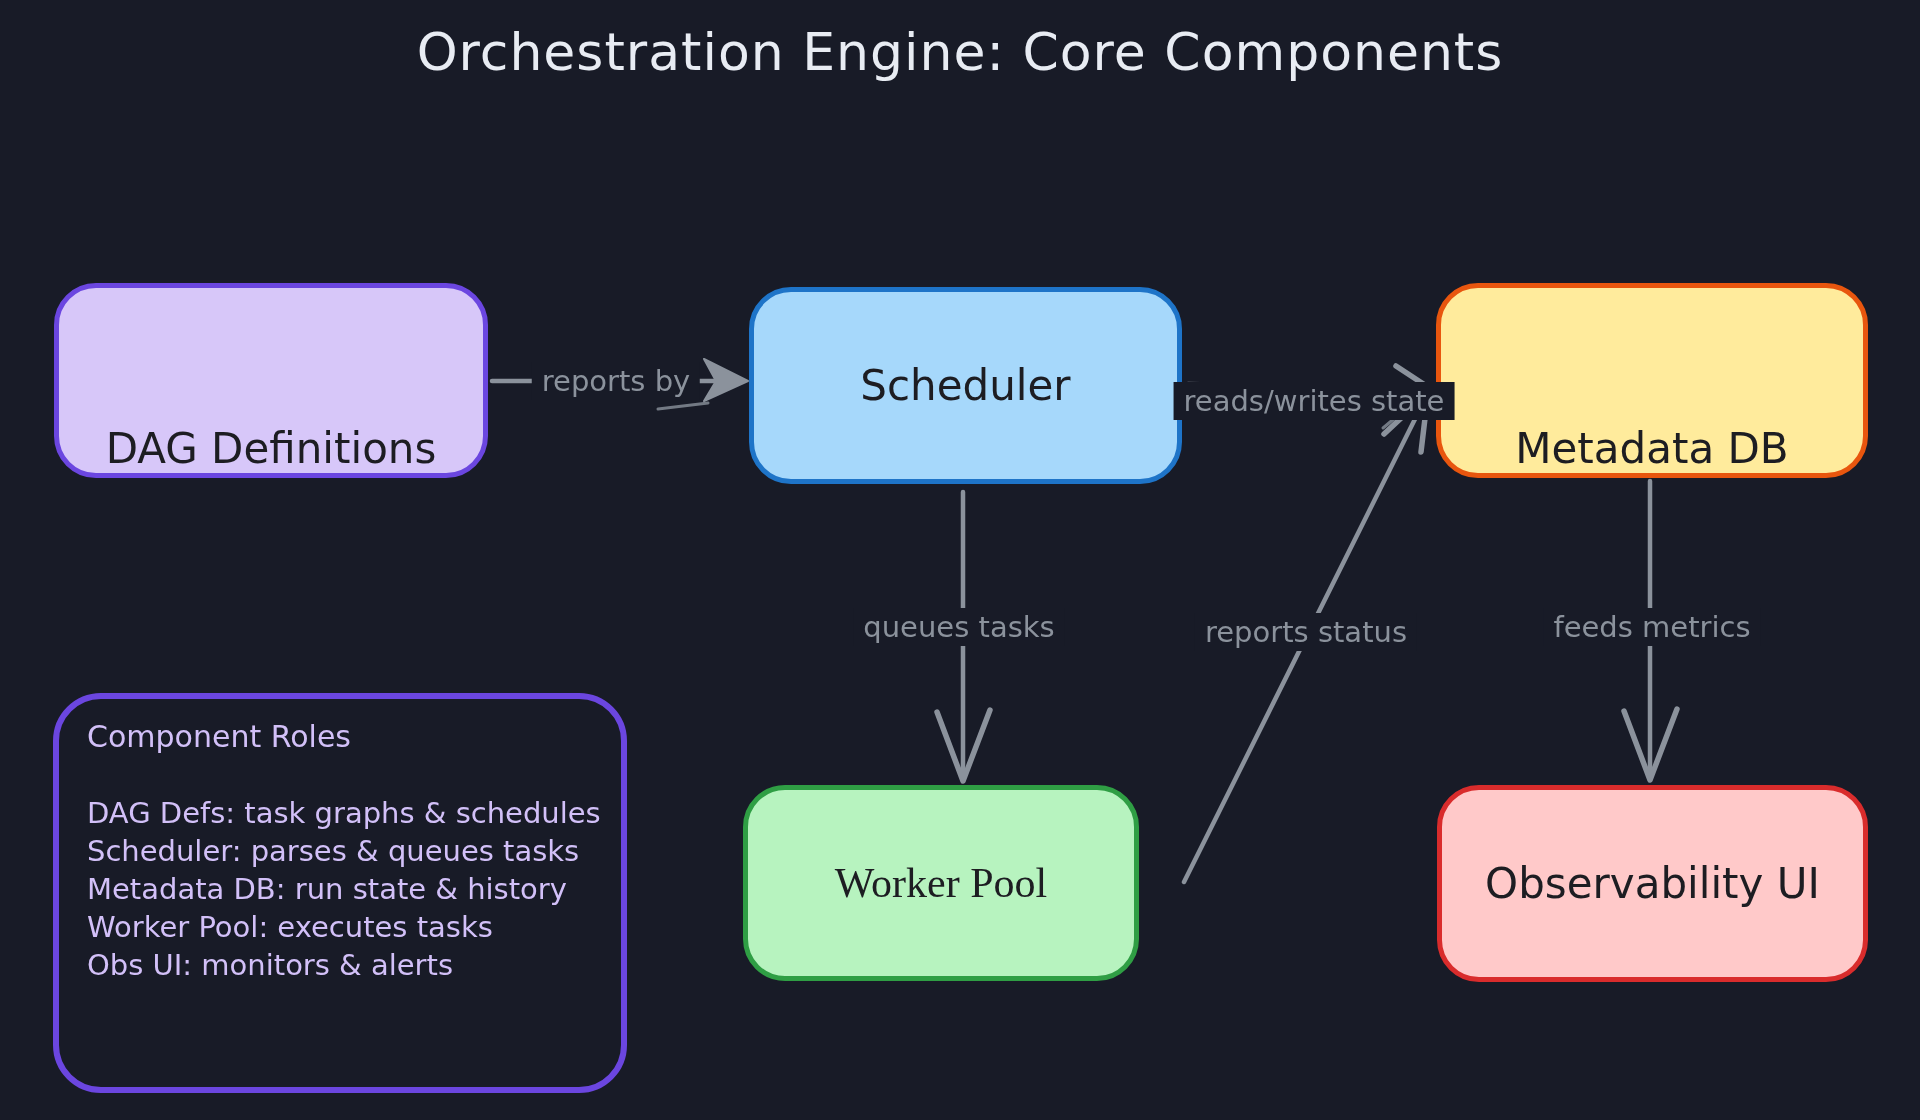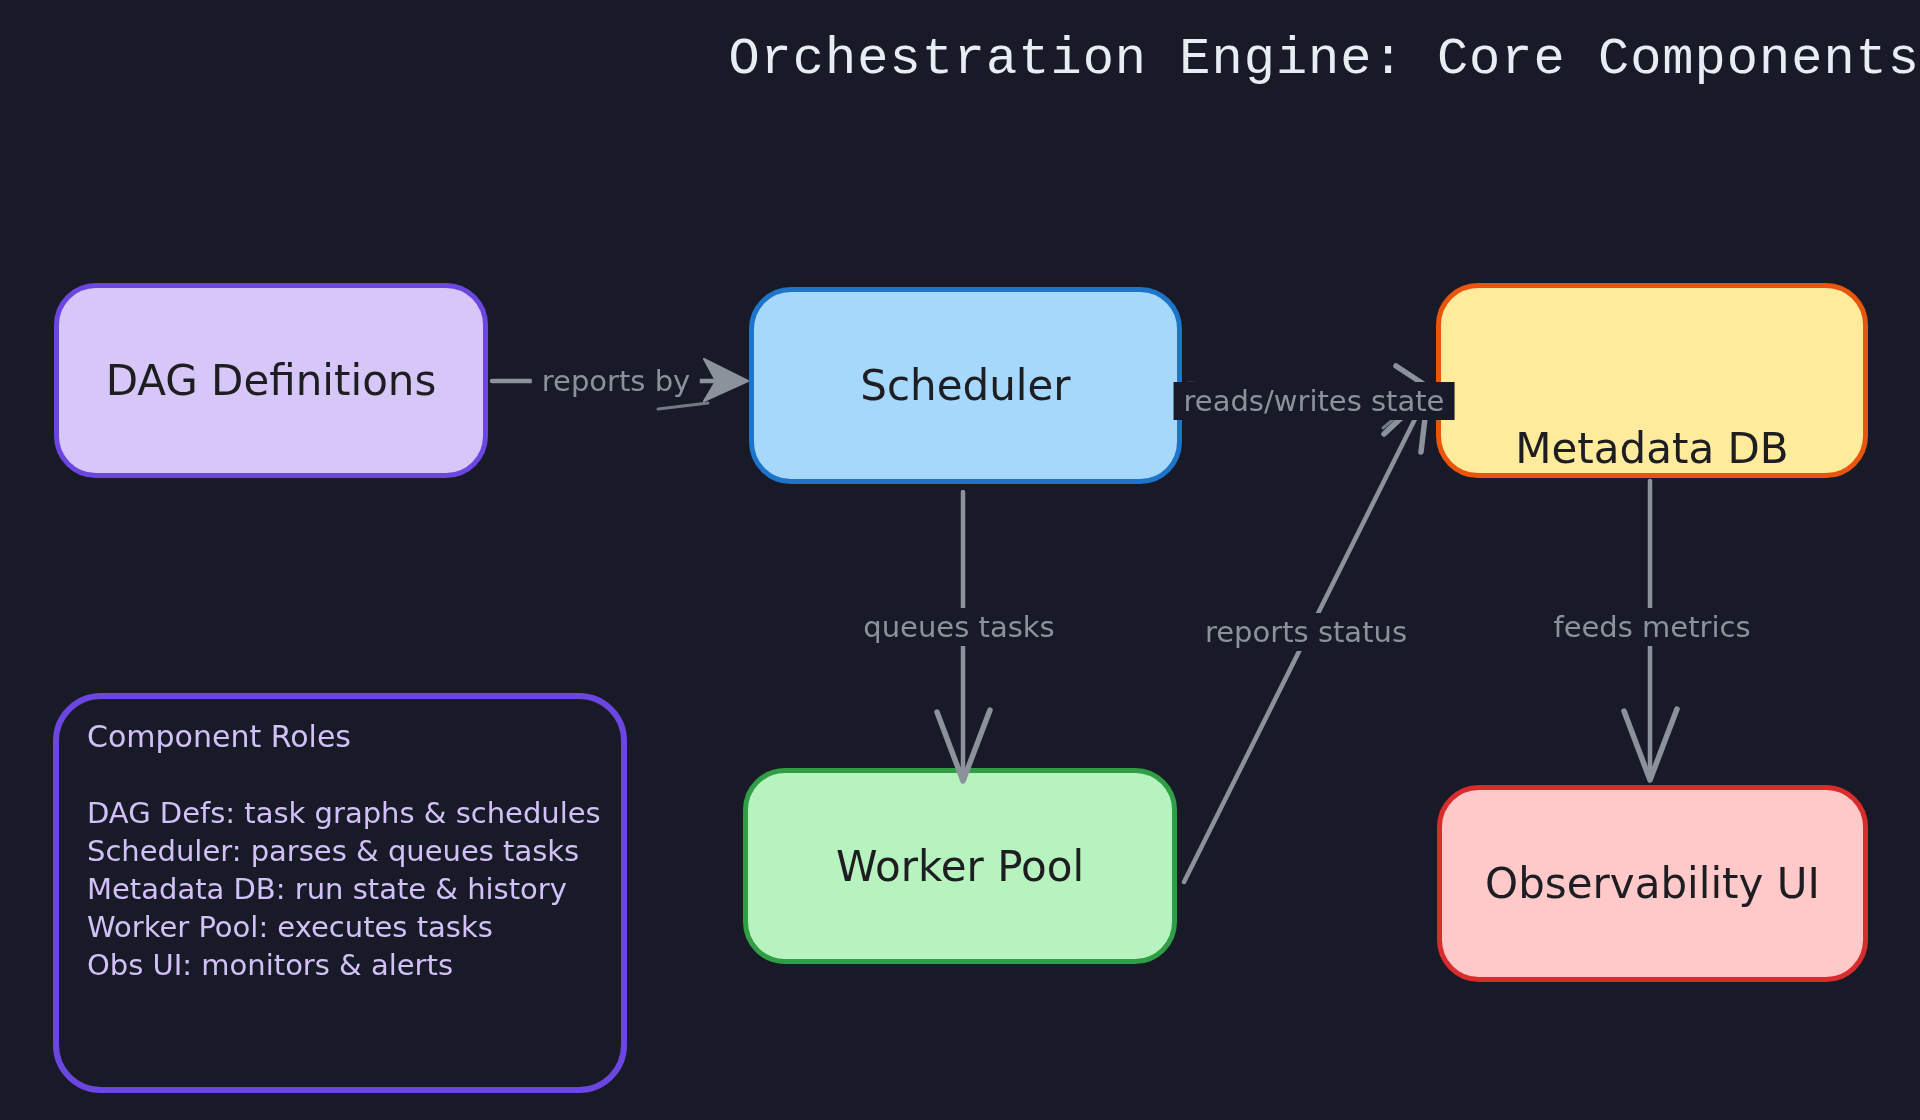--- a/index.html
+++ b/index.html
@@ -13,26 +13,25 @@
   *{margin:0;padding:0;box-sizing:border-box;}
   html,body{width:1920px;height:1120px;overflow:hidden;}
   body{
     background:var(--bg);
     font-family:"DejaVu Sans","Liberation Sans",sans-serif;
     position:relative;
   }
   .canvas{position:absolute;inset:0;width:1920px;height:1120px;}
 
   .title{
-    position:absolute;top:30px;left:0;width:1920px;
-    text-align:right;
+    position:absolute;top:22px;left:0;width:1920px;
+    text-align:center;
     font-size:52px;letter-spacing:1px;
     color:var(--title);
     z-index:4;
-    font-family:Liberation Mono, monospace;
   }
 
   .edges{
     position:absolute;left:0;top:0;width:1920px;height:1120px;
     z-index:3;pointer-events:none;
   }
   .edges path{stroke:var(--edge);fill:none;stroke-linecap:round;stroke-linejoin:round;}
   .edges .eline{stroke-width:4.5;}
   .edges .ehead{stroke-width:5.5;}
   .edges .ehead-fill{fill:var(--edge);stroke:var(--edge);stroke-width:2;}
@@ -41,24 +40,24 @@
   .node{
     position:absolute;
     border:5px solid #888;
     border-radius:42px;
     display:flex;align-items:center;justify-content:center;
     color:var(--node-text);
     font-size:42px;
     z-index:2;
     white-space:nowrap;
   }
-  .node-dag      {left:54px;  top:283px; width:434px; height:195px;}
+  .node-dag      {left:54px;  top:283px; width:434px; height:195px;align-items:flex-end;}
   .node-scheduler{left:749px; top:287px; width:433px; height:197px;}
   .node-metadata {left:1436px;top:283px; width:432px; height:195px;}
-  .node-worker   {left:743px; top:768px; width:434px; height:196px;}
+  .node-worker   {left:743px; top:785px; width:396px; height:196px;font-family:Liberation Serif, serif;}
   .node-obsui    {left:1437px;top:785px; width:431px; height:197px;}
 
   .edge-label{
     position:absolute;
     transform:translate(-50%,-50%);
     color:var(--edge);
     background:var(--bg);
     font-size:29px;
     padding:2px 10px;
     white-space:nowrap;

